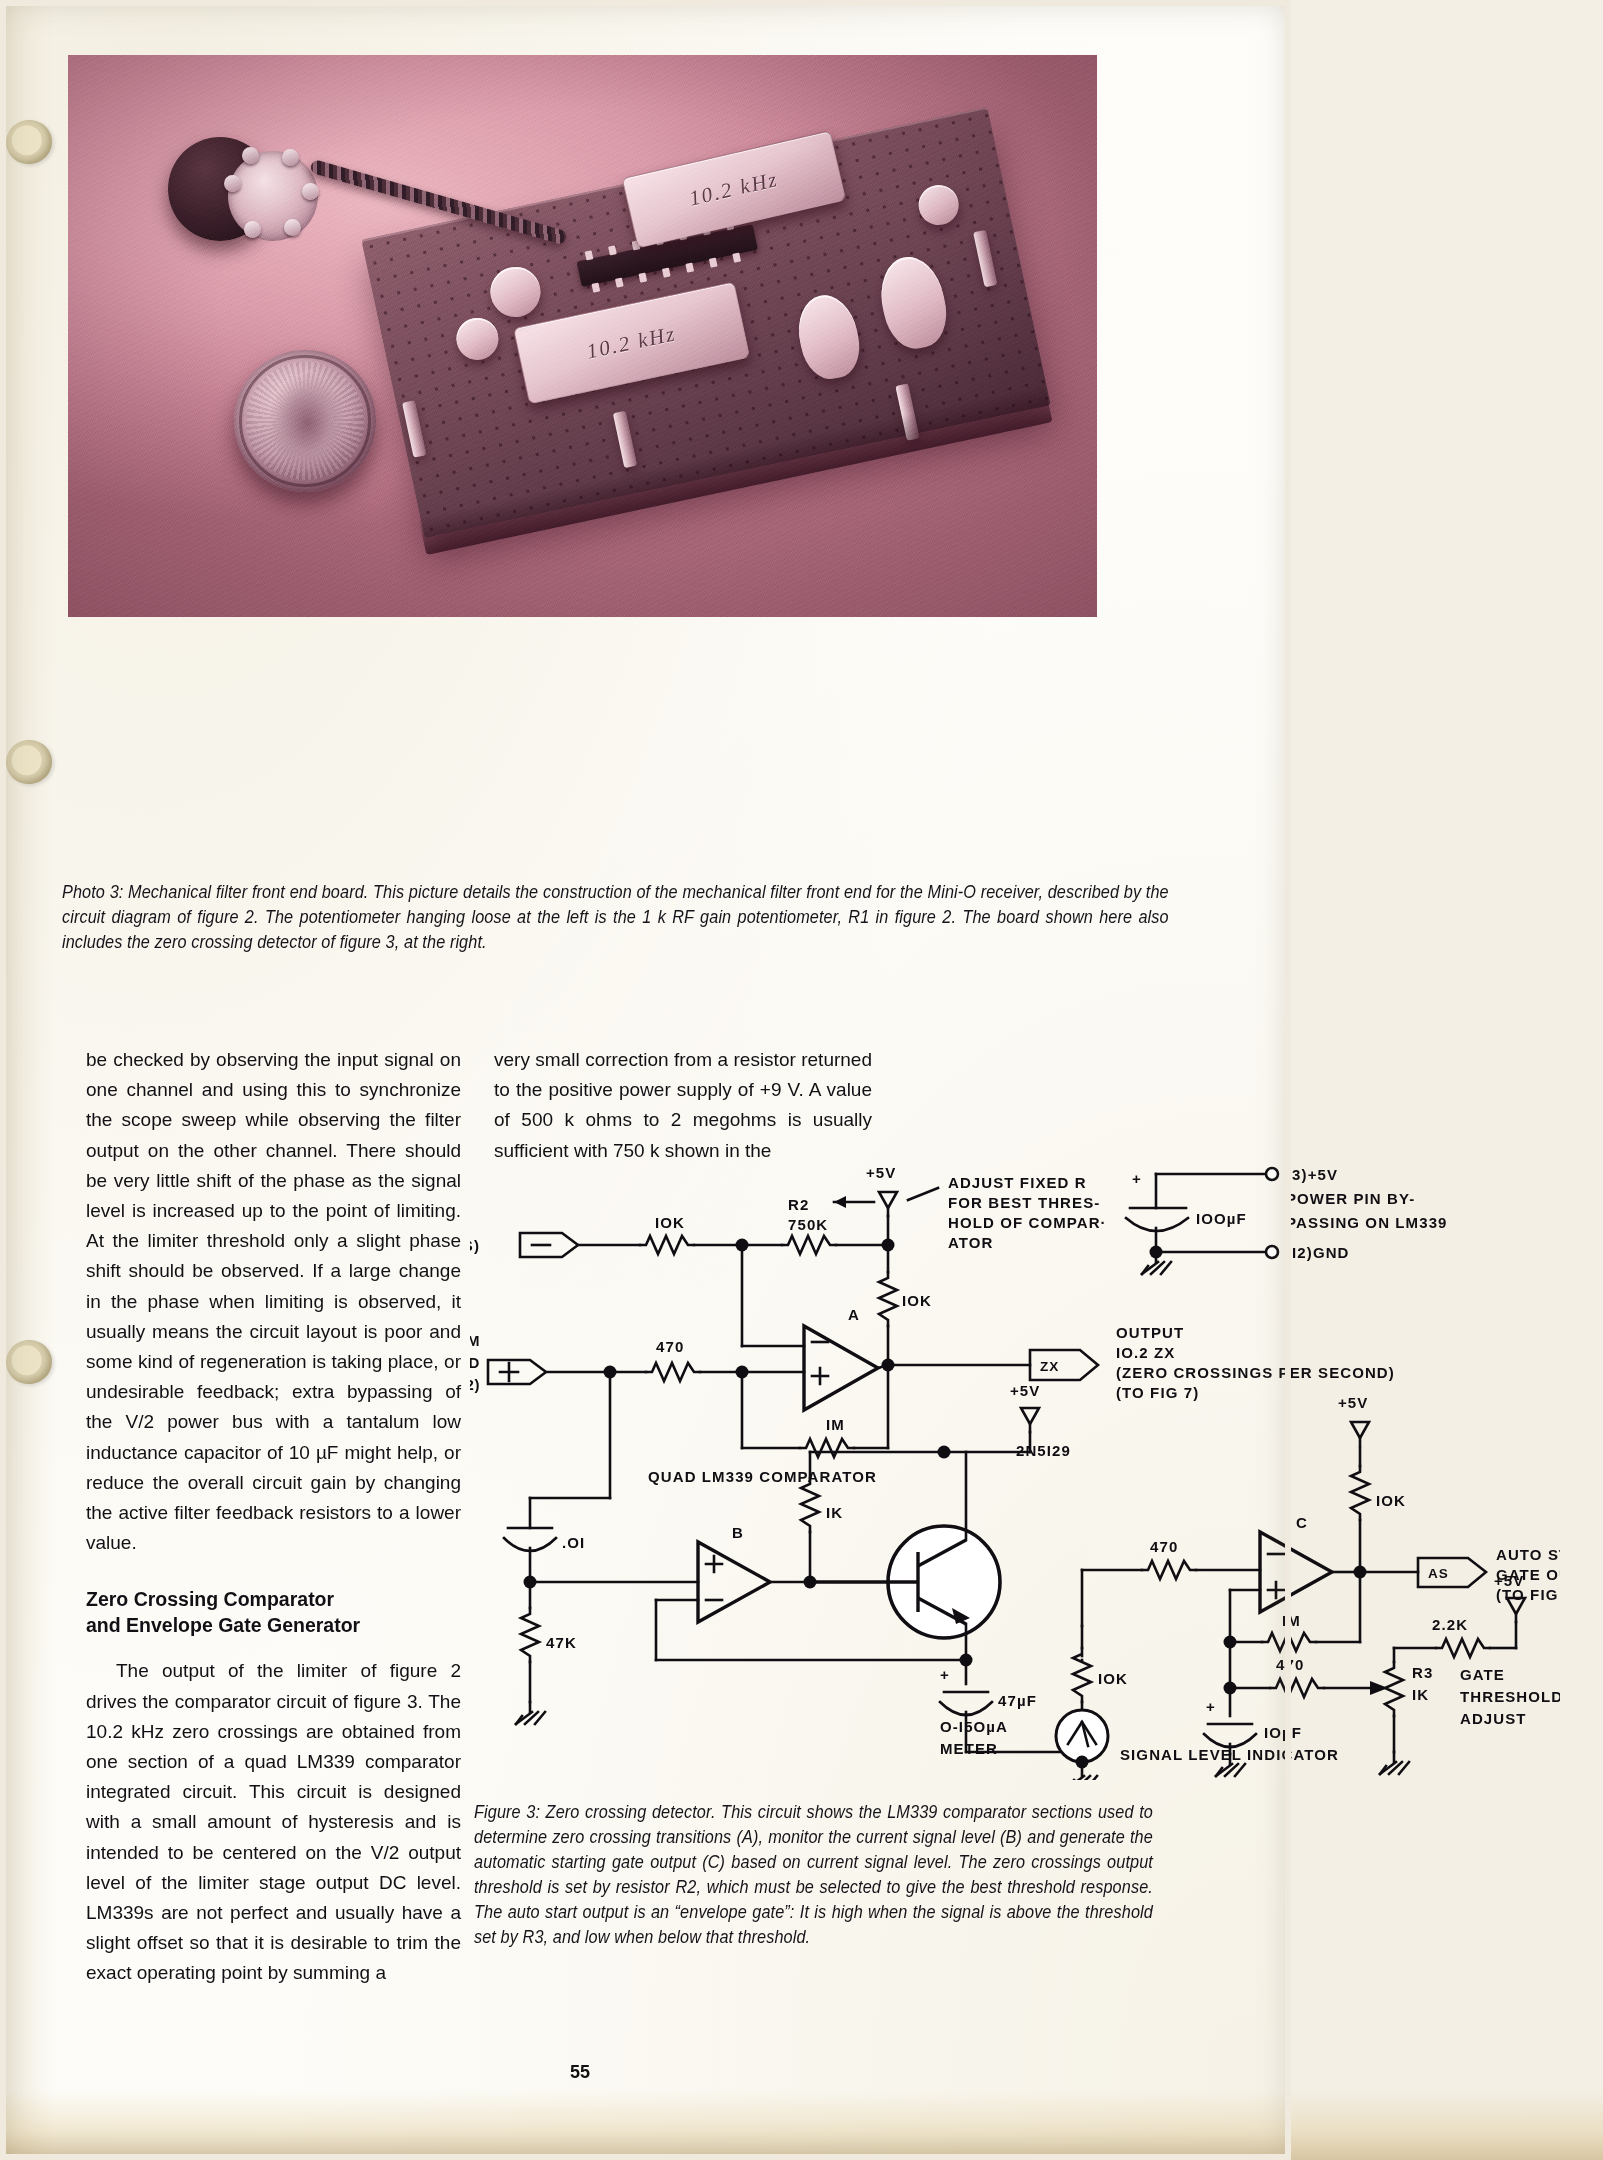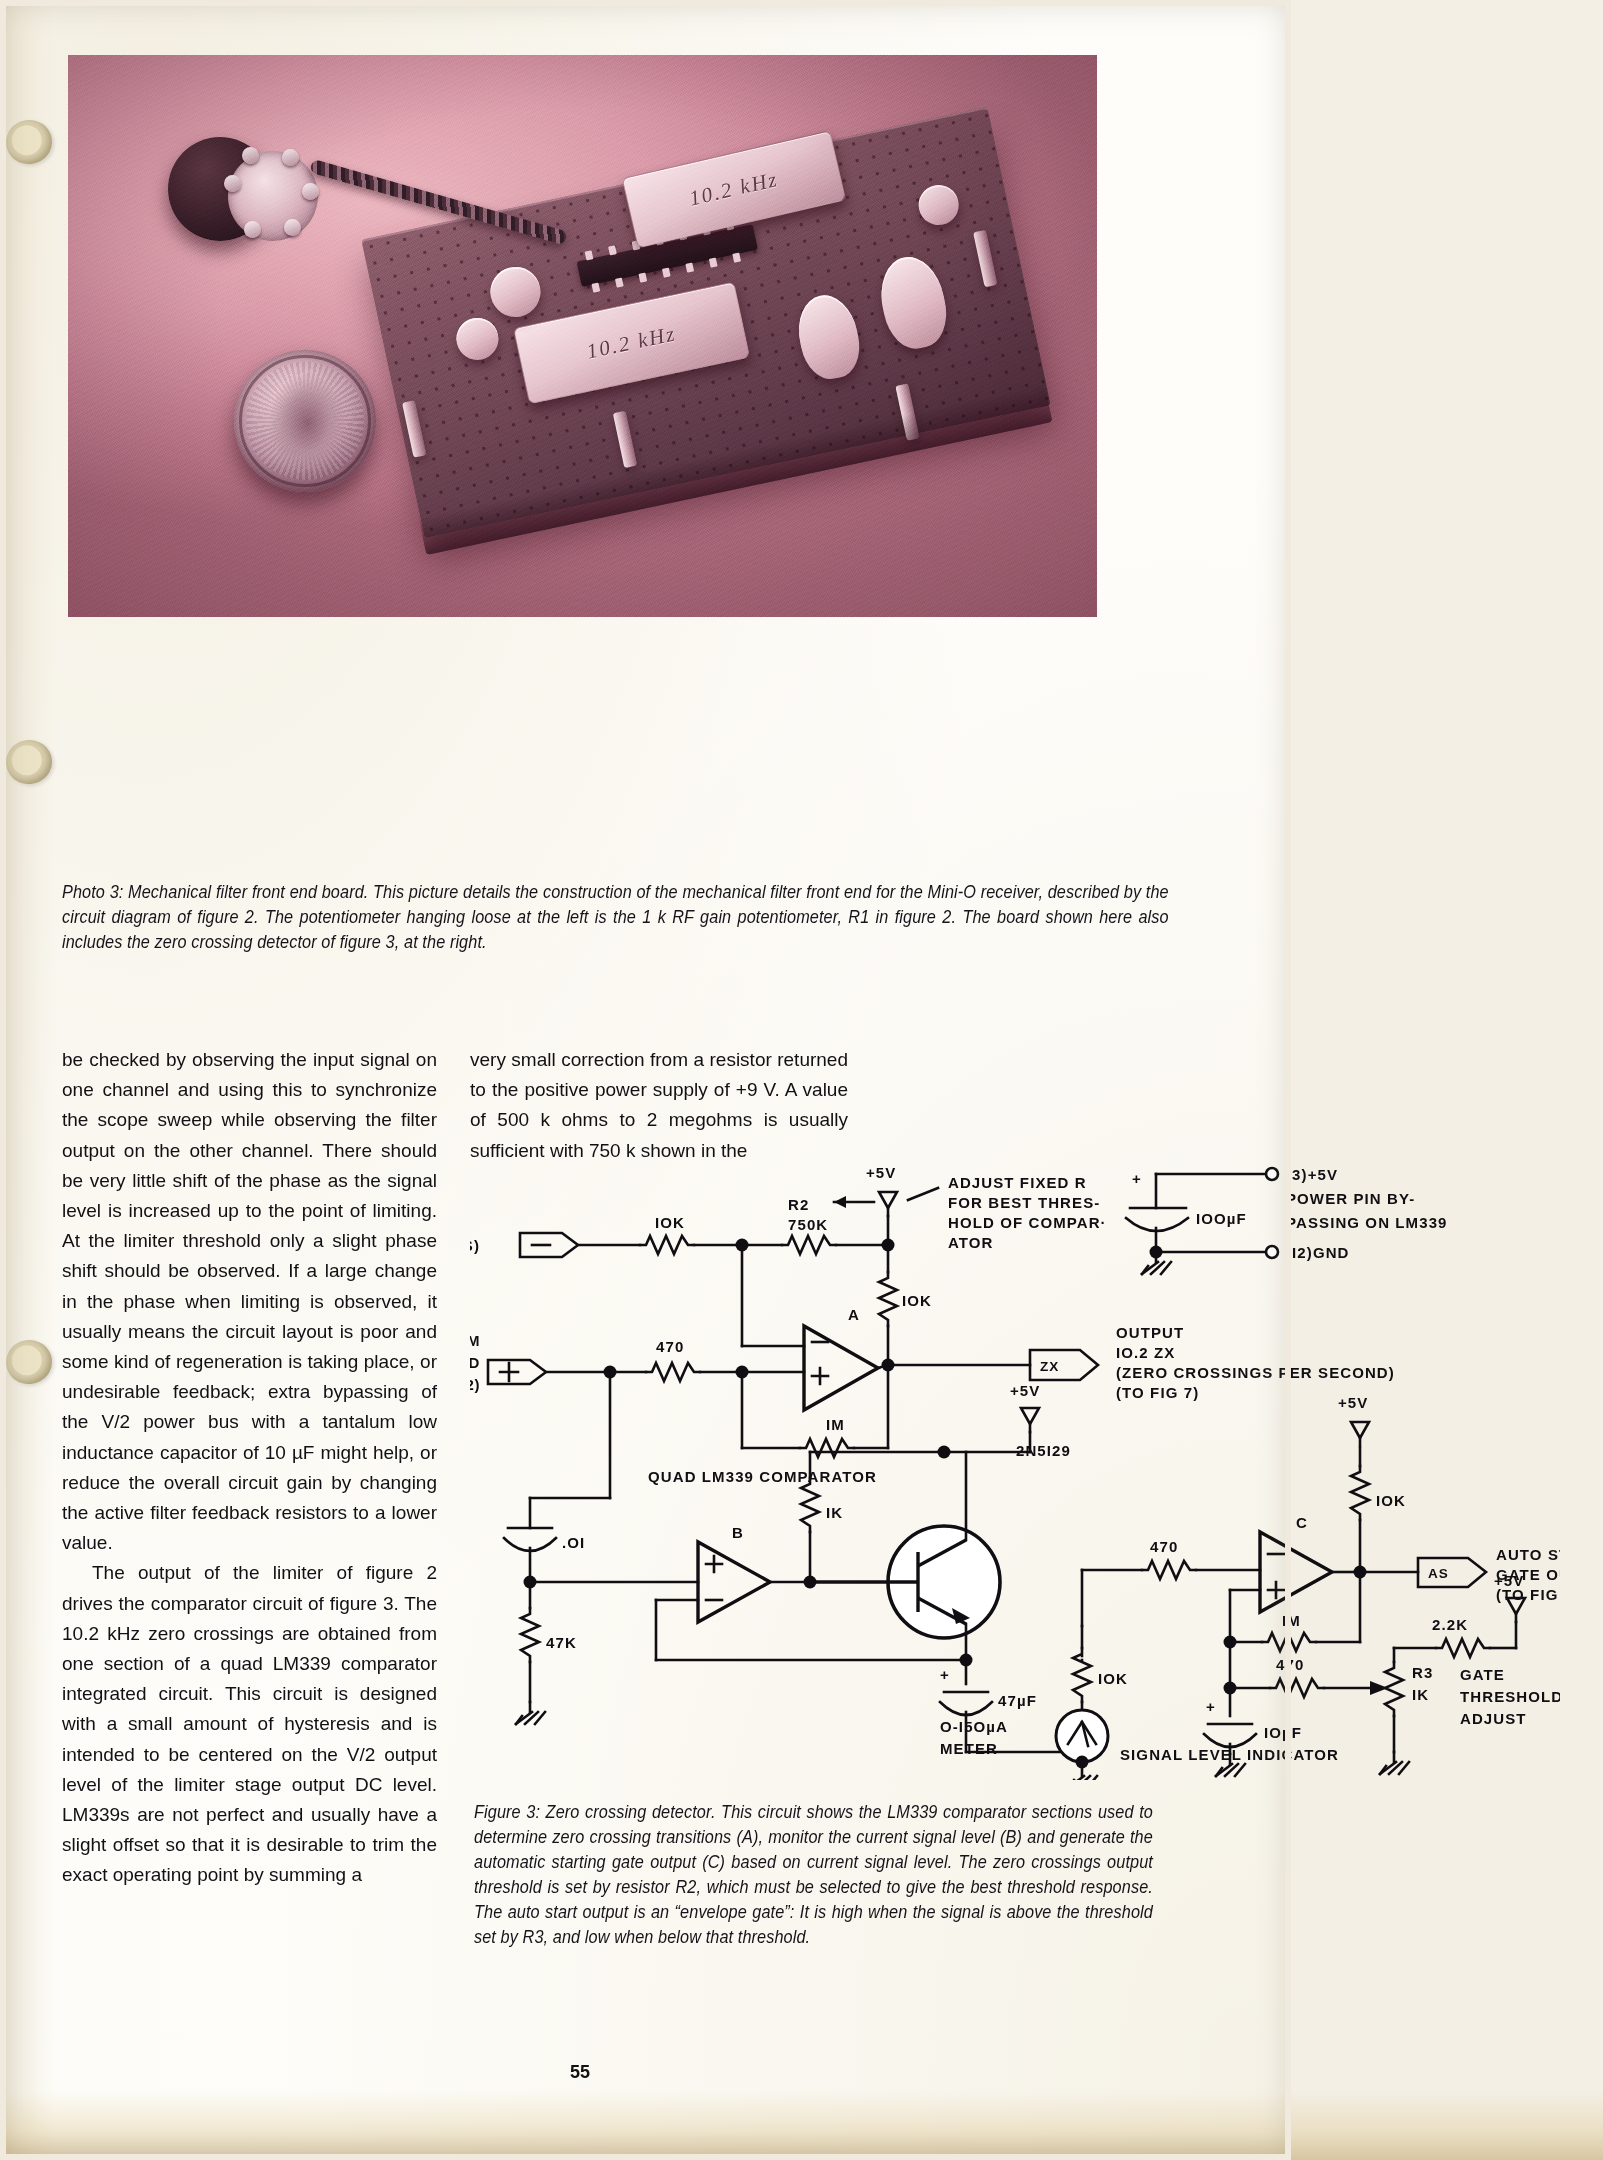--- a/index.html
+++ b/index.html
@@ -192,21 +192,21 @@
   #photo-caption{ left:62px; top:880px; width:1190px; }
   #fig3-caption { left:474px; top:1800px; width:730px; }
 
   .bodycol{
     position:absolute;
     width:375px;
     font-size:19px;
     line-height:30.2px;
     color:#121014;
     text-align:justify;
-    -webkit-hyphens:none; hyphens:none;
+    -webkit-hyphens:none; hyphens:none;margin-left:24px;
   }
   #col-left { left:62px; top:1045px; }
   #col-right{ left:470px; top:1045px; width:378px; }
   .bodycol p{ margin:0 0 0 0; }
   .bodycol p.indent{ text-indent:30px; }
   .subhead{
     font-weight:bold; font-size:19.5px; line-height:26px;
     margin:28px 0 18px 0; text-align:left;
   }
 
@@ -296,20 +296,24 @@
     </div>
 
     <div class="pbase" id="pnoise"></div>
     <div class="pbase" id="pvig"></div>
   </div>
 
   <div class="caption" id="photo-caption">Photo 3: Mechanical filter front end board. This picture details the construction of the mechanical filter front end for the Mini-O receiver, described by the circuit diagram of figure 2. The potentiometer hanging loose at the left is the 1 k RF gain potentiometer, R1 in figure 2. The board shown here also includes the zero crossing detector of figure 3, at the right.</div>
 
   <div class="bodycol" id="col-left">
     <p>be checked by observing the input signal on one channel and using this to synchronize the scope sweep while observing the filter output on the other channel. There should be very little shift of the phase as the signal level is increased up to the point of limiting. At the limiter threshold only a slight phase shift should be observed. If a large change in the phase when limiting is observed, it usually means the circuit layout is poor and some kind of regeneration is taking place, or undesirable feedback; extra bypassing of the V/2 power bus with a tantalum low inductance capacitor of 10 µF might help, or reduce the overall circuit gain by changing the active filter feedback resistors to a lower value.</p>
+    <div class="subhead">
+      <div>Zero Crossing Comparator</div>
+      <div>and Envelope Gate Generator</div>
+    </div>
     <p class="indent">The output of the limiter of figure 2 drives the comparator circuit of figure 3. The 10.2 kHz zero crossings are obtained from one section of a quad LM339 comparator integrated circuit. This circuit is designed with a small amount of hysteresis and is intended to be centered on the V/2 output level of the limiter stage output DC level. LM339s are not perfect and usually have a slight offset so that it is desirable to trim the exact operating point by summing a</p>
   </div>
 
   <div class="bodycol" id="col-right">
     <p>very small correction from a resistor returned to the positive power supply of +9 V. A value of 500 k ohms to 2 megohms is usually sufficient with 750 k shown in the</p>
   </div>
 
   <div id="fig3">
   <svg viewBox="0 0 1090 620" xmlns="http://www.w3.org/2000/svg">
     <defs>

